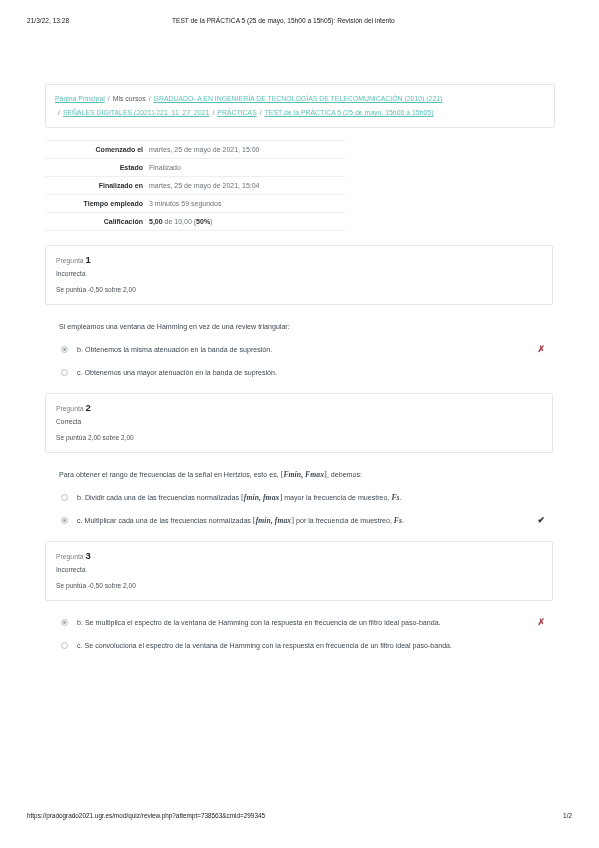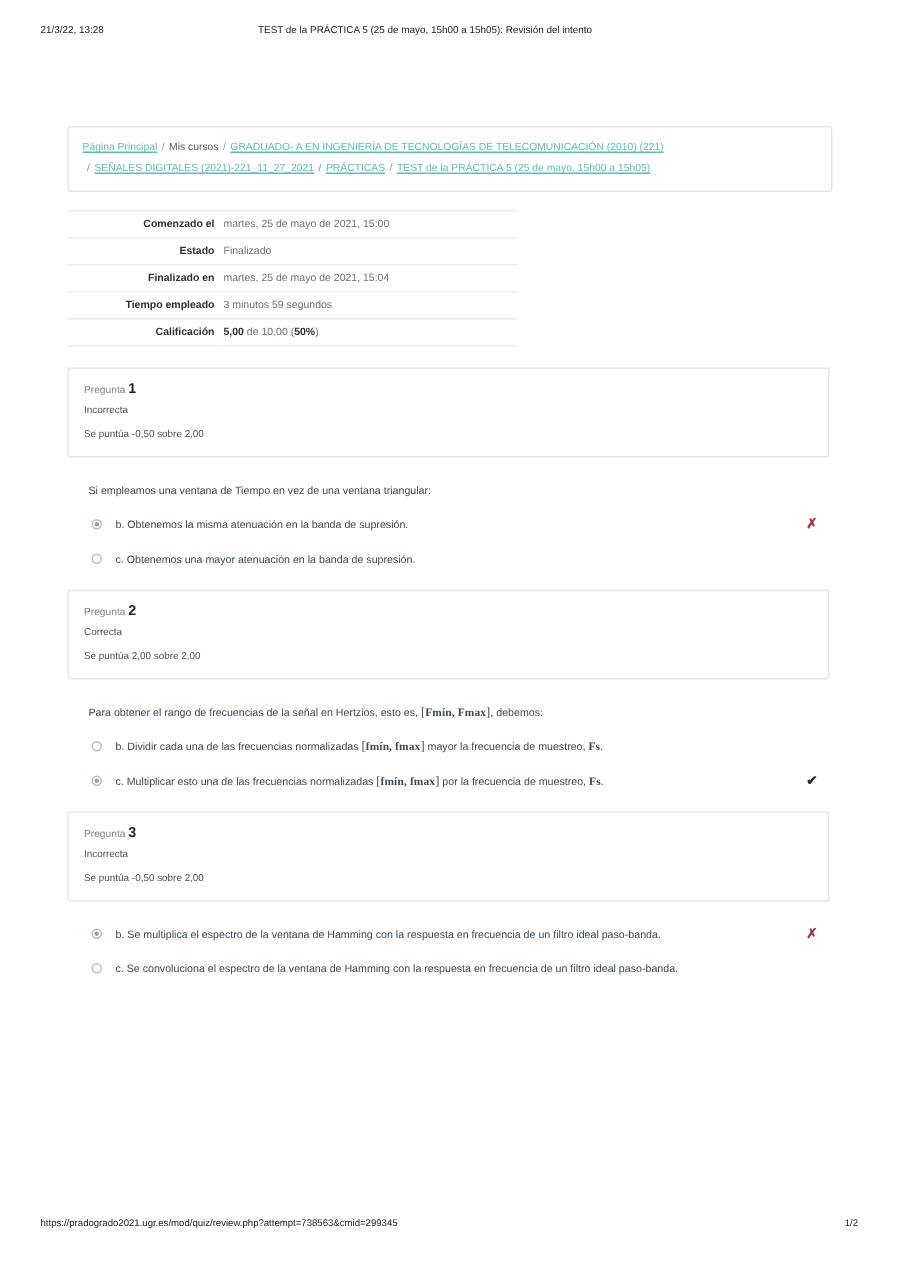--- a/index.html
+++ b/index.html
@@ -167,20 +167,21 @@
     font-size: 9px;
     line-height: 11px;
     font-weight: bold;
   }
   .mark.wrong { color: #a6333f; }
   .mark.right { color: #2c3338; }
 
   
   .mth {
     font-family: "Liberation Serif", serif;
+    font-style: italic;
     font-weight: bold;
     font-size: 7.6px;
     letter-spacing: 0.1px;
   }
   .mth-br {
     font-family: "Liberation Serif", serif;
     font-weight: normal;
     font-style: normal;
     font-size: 8.4px;
   }
@@ -226,38 +227,38 @@
   </table>
 
   <div id="questions">
       <div class="qblock">
         <div class="qinfo">
           <div class="q-no">Pregunta <b>1</b></div>
           <div class="q-state">Incorrecta</div>
           <div class="q-grade">Se puntúa -0,50 sobre 2,00</div>
         </div>
         <div class="qbody">
-          <div class="qstem">Si empleamos una ventana de Tiempo en vez de una ventana triangular:</div>
+          <div class="qstem">Si empleamos una ventana de Hamming en vez de una review triangular:</div>
           <div class="answers">
             <div class="ans"><span class="radio checked"></span><span>b. Obtenemos la misma atenuación en la banda de supresión.</span><span class="mark wrong">✗</span></div>
             <div class="ans"><span class="radio"></span><span>c. Obtenemos una mayor atenuación en la banda de supresión.</span></div>
           </div>
         </div>
       </div>
       <div class="qblock">
         <div class="qinfo">
           <div class="q-no">Pregunta <b>2</b></div>
           <div class="q-state">Correcta</div>
           <div class="q-grade">Se puntúa 2,00 sobre 2,00</div>
         </div>
         <div class="qbody">
           <div class="qstem"><span>Para obtener el rango de frecuencias de la señal en Hertzios, esto es, </span><span class="mth-br">[</span><span class="mth">Fmín, Fmax</span><span class="mth-br">]</span><span>, debemos:</span></div>
           <div class="answers">
             <div class="ans"><span class="radio"></span><span><span>b. Dividir cada una de las frecuencias normalizadas </span><span class="mth-br">[</span><span class="mth">fmín, fmax</span><span class="mth-br">]</span><span> mayor la frecuencia de muestreo, </span><span class="mth">Fs</span><span>.</span></span></div>
-            <div class="ans"><span class="radio checked"></span><span><span>c. Multiplicar esto una de las frecuencias normalizadas </span><span class="mth-br">[</span><span class="mth">fmín, fmax</span><span class="mth-br">]</span><span> por la frecuencia de muestreo, </span><span class="mth">Fs</span><span>.</span></span><span class="mark right">✔</span></div>
+            <div class="ans"><span class="radio checked"></span><span><span>c. Multiplicar cada una de las frecuencias normalizadas </span><span class="mth-br">[</span><span class="mth">fmín, fmax</span><span class="mth-br">]</span><span> por la frecuencia de muestreo, </span><span class="mth">Fs</span><span>.</span></span><span class="mark right">✔</span></div>
           </div>
         </div>
       </div>
       <div class="qblock">
         <div class="qinfo">
           <div class="q-no">Pregunta <b>3</b></div>
           <div class="q-state">Incorrecta</div>
           <div class="q-grade">Se puntúa -0,50 sobre 2,00</div>
         </div>
         <div class="qbody">

